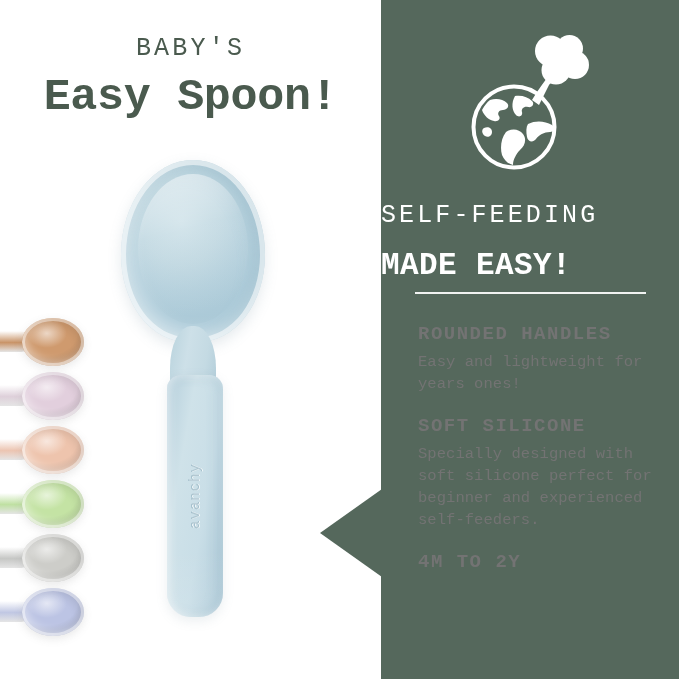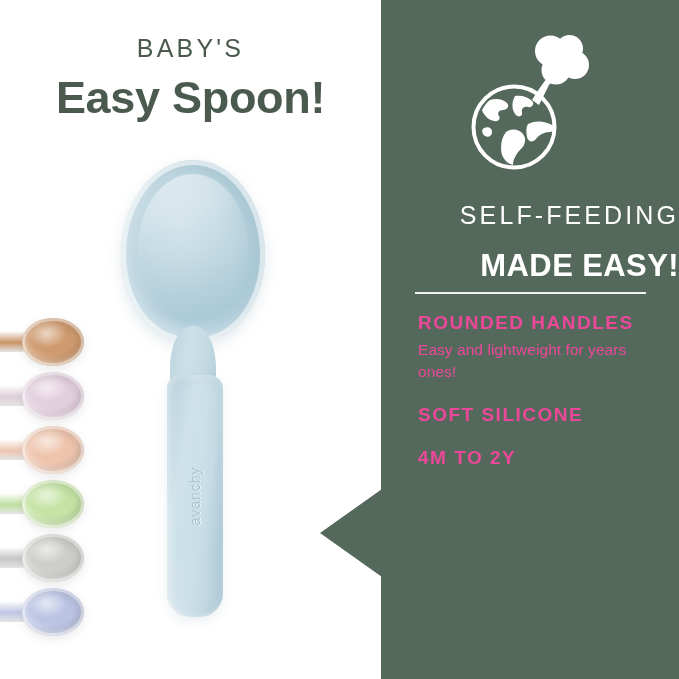--- a/index.html
+++ b/index.html
@@ -6,21 +6,21 @@
     margin: 0;
     padding: 0;
     background: #ffffff;
   }
   #page {
     position: relative;
     width: 679px;
     height: 679px;
     overflow: hidden;
     background: #ffffff;
-    font-family: Liberation Sans, sans-serif;
+    font-family: Liberation Mono, monospace;
   }
 
   
   #left-panel {
     position: absolute;
     left: 0; top: 0;
     width: 381px; height: 679px;
     background: #ffffff;
     overflow: hidden;
   }
@@ -171,21 +171,21 @@
     width: 298px;
     display: flex;
     justify-content: center;
   }
 
   
   #panel-head {
     position: absolute;
     left: 381px; top: 203px;
     width: 298px;
-    text-align: right;
+    text-align: left;
     color: #ffffff;
   }
   #head-line1 {
     font-size: 25px;
     letter-spacing: 3.1px;
     font-weight: 400;
     line-height: 1;
   }
   #head-line2 {
     margin-top: 22px;
@@ -201,23 +201,23 @@
     width: 231px;
     height: 2px;
     background: #ffffff;
     opacity: 0.92;
   }
 
   
   #features {
     position: absolute;
     left: 418px;
-    top: 312px;
+    top: 324px;
     width: 240px;
-    color: #ec4899;
+    color: #737373;
   }
   .feature { margin-bottom: 21px; }
   .feature-title {
     font-size: 19px;
     font-weight: 700;
     letter-spacing: 1.5px;
     line-height: 1.15;
     margin-bottom: 5px;
   }
   .feature-body {
@@ -326,19 +326,20 @@
   </div>
   <div id="head-rule"></div>
 
   <div id="features">
       <div class="feature">
         <div class="feature-title">ROUNDED HANDLES</div>
         <div class="feature-body">Easy and lightweight for years ones!</div>
       </div>
       <div class="feature">
         <div class="feature-title">SOFT SILICONE</div>
+        <div class="feature-body">Specially designed with soft silicone perfect for beginner and experienced self-feeders.</div>
       </div>
       <div class="feature">
         <div class="feature-title">4M TO 2Y</div>
       </div>
     </div>
 
 </div>
 
 </body></html>

